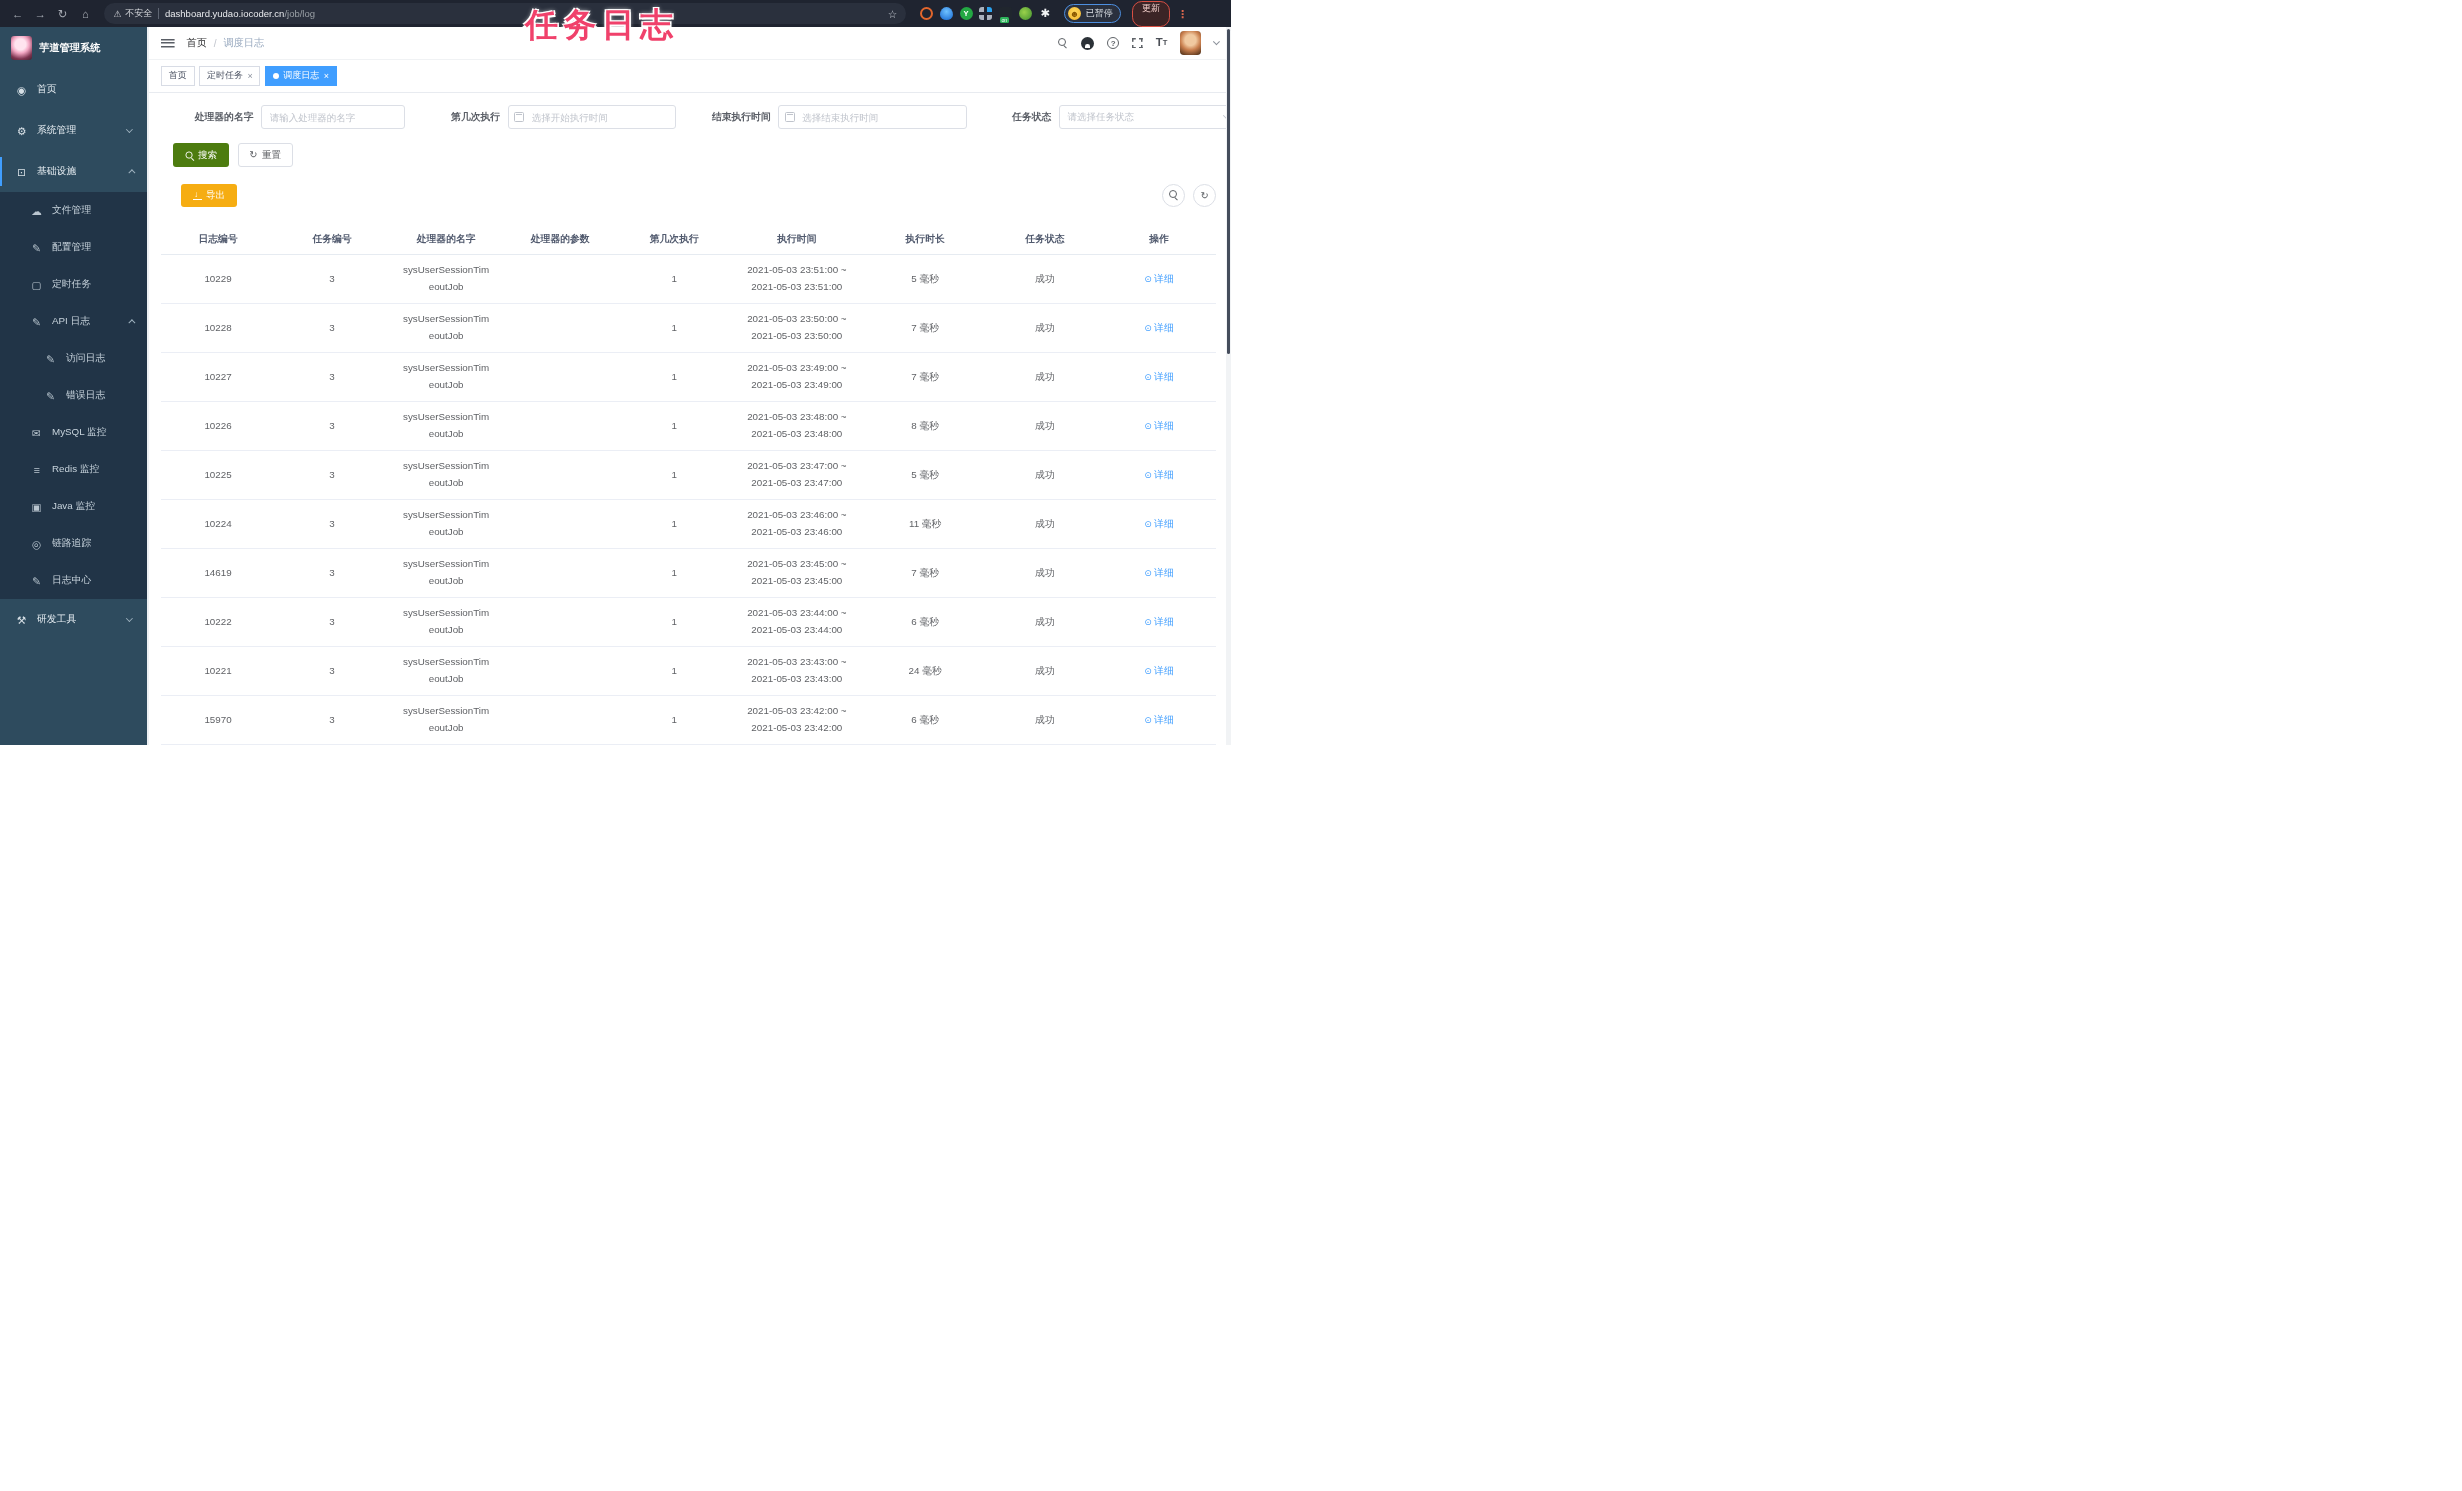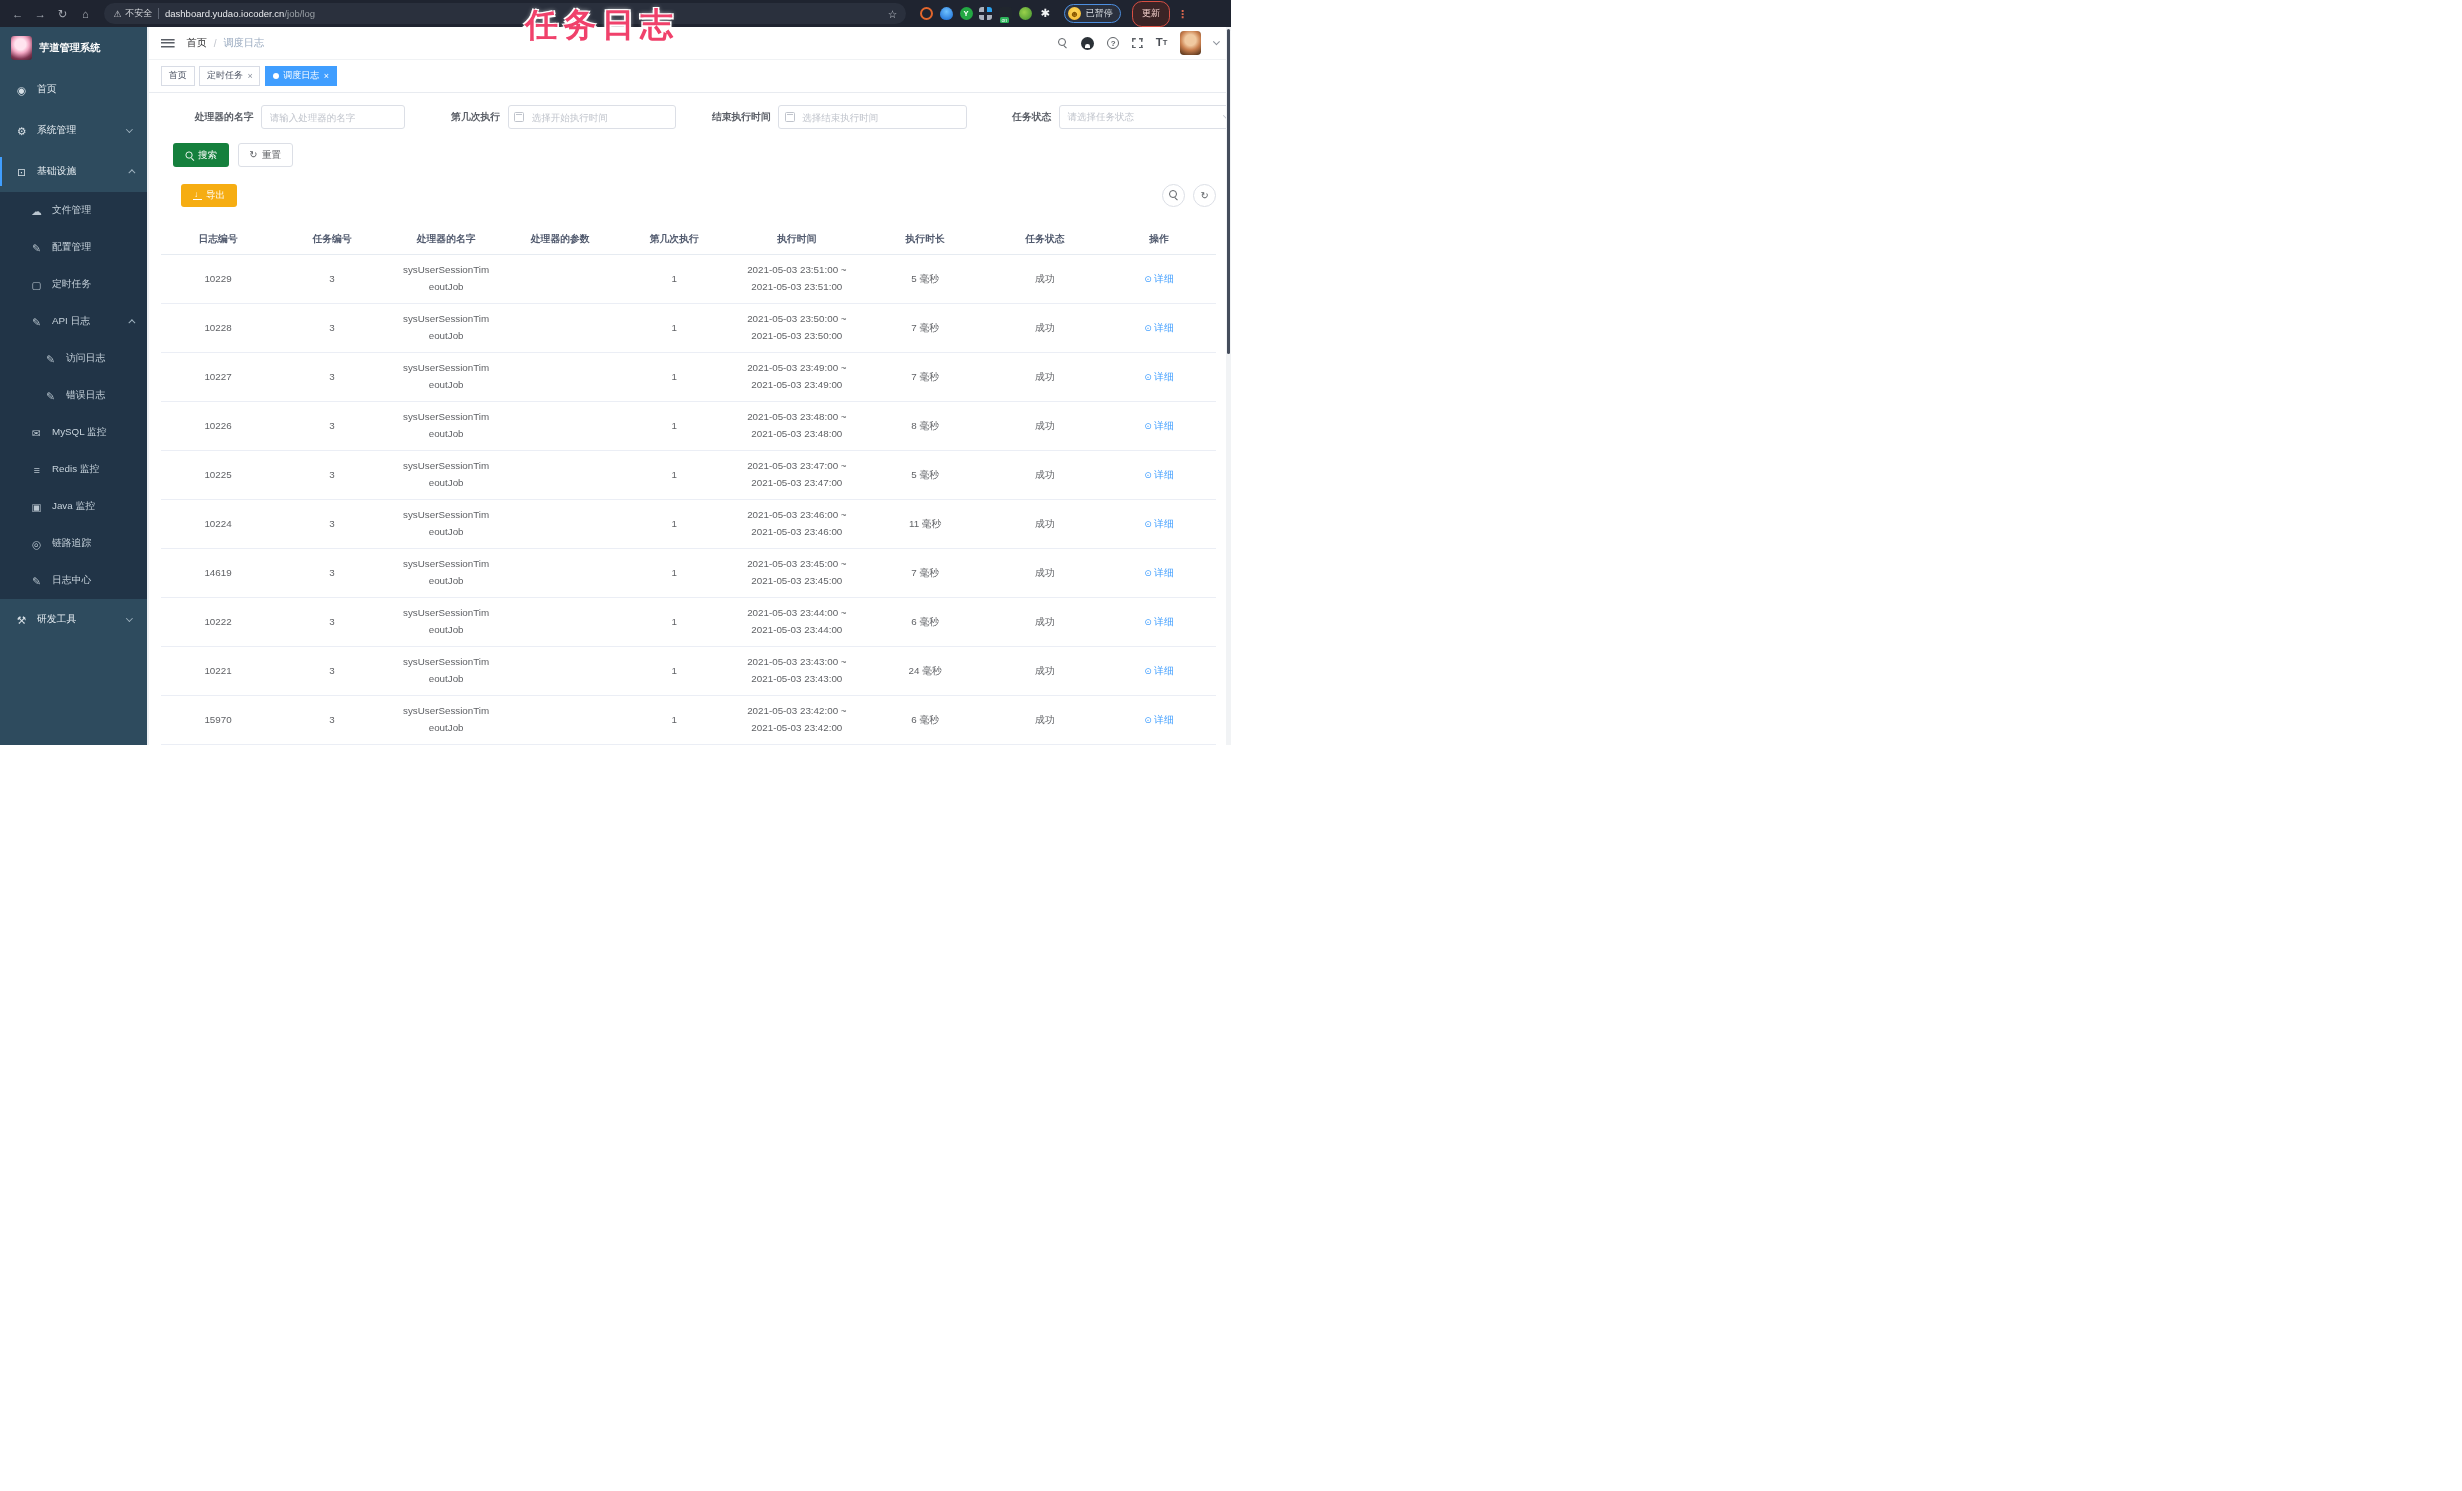--- a/index.html
+++ b/index.html
@@ -20,21 +20,21 @@
   .ext-ring { background:transparent; border:2.6px solid #e2662c; border-radius:50%; }
   .ext-drop { background:radial-gradient(circle at 50% 35%, #6ec1ff, #1667d0); border-radius:50% 50% 50% 50%/60% 60% 40% 40%; }
   .ext-y { background:#23a843; border-radius:50%; color:#fff; font-size:7.6px; font-weight:bold; display:flex; align-items:center; justify-content:center; }
   .ext-grid { background:linear-gradient(#aab2bd,#aab2bd) 0 0/5.3px 5.3px no-repeat, linear-gradient(#aab2bd,#aab2bd) 0 7.6px/5.3px 5.3px no-repeat, linear-gradient(#2aa3f0,#2aa3f0) 7.6px 0/5.3px 5.3px no-repeat, linear-gradient(#aab2bd,#aab2bd) 7.6px 7.6px/5.3px 5.3px no-repeat; }
   .ext-on { background:#20262e; border-radius:2.3px; }
   .ext-on::after { content:"on"; position:absolute; bottom:-3px; left:0.8px; background:#2db35a; color:#fff; font-size:5.3px; line-height:6px; padding:0 1.5px; border-radius:1.5px; }
   .ext-leaf { background:radial-gradient(circle at 40% 40%, #9ad14b, #3f8f2f); border-radius:50%; }
   .ext-pin { color:#f1f3f4; font-size:11.4px; line-height:13px; text-align:center; }
   .profile-pill { margin-left:9px; height:19.7px; border:1.5px solid #4d8fe0; border-radius:10.6px; background:#2a303d; display:flex; align-items:center; padding:0 7.6px 0 3px; gap:4.5px; color:#dde1e6; font-size:9px; flex:0 0 auto; }
   .emoji-face { width:13.6px; height:13.6px; border-radius:50%; background:radial-gradient(circle at 50% 40%, #ffd95e, #f5b62b); color:#8a5800; font-size:9px; display:flex; align-items:center; justify-content:center; }
-  .update-pill { margin-left:7.6px; height:26px; border:1.5px solid #d94f43; border-radius:9.8px; background:#3b2426; color:#f6d2ce; font-size:9px; display:flex; align-items:center; padding:0 9px; flex:0 0 auto; }
+  .update-pill { margin-left:7.6px; height:26px; border:1.5px solid #d94f43; border-radius:9.8px; background:#3b2426; color:#f6d2ce; font-size:9px; display:flex; align-items:flex-start; padding:0 9px; flex:0 0 auto; }
   .kebab { color:#e0694e; font-size:10.6px; letter-spacing:0; margin-left:4.5px; font-weight:bold; }
 
   
   .app { display:flex; height:718px; position:relative; }
 
   
   .sidebar { width:149px; background:#2e4b5e; color:#e6edf2; flex:0 0 auto; border-right:2.3px solid #edf0f3; display:flex; flex-direction:column; overflow:hidden; }
   .logo-row { height:42px; display:flex; align-items:center; gap:7.6px; padding:0 10.6px; }
   .logo-avatar { width:21px; height:24px; border-radius:3px; background:radial-gradient(circle at 45% 35%, #ffe4ef 0 28%, #f2a7c3 45%, #7e3450 75%, #40222e); flex:0 0 auto; }
   .logo-title { font-size:10.2px; font-weight:bold; color:#fff; white-space:nowrap; }
@@ -92,21 +92,21 @@
   .f-ctl input { width:100%; height:24px; border:0.8px solid #dcdfe6; border-radius:3px; font-size:9.5px; color:#606266; padding:0 7.6px; outline:none; font-family:inherit; }
   .f-ctl input::placeholder { color:#c0c4cc; }
   .f-ctl.with-ico input { padding-left:23px; }
   .icon-calendar { position:absolute; left:6.8px; top:6.8px; width:9.8px; height:9.8px; border:1.1px solid #c0c4cc; border-radius:1.5px; }
   .icon-calendar::before { content:""; position:absolute; left:0.8px; right:0.8px; top:1.5px; height:1.1px; background:#c0c4cc; }
   .select-box { height:24px; border:0.8px solid #dcdfe6; border-radius:3px; display:flex; align-items:center; padding:0 7.6px; font-size:9.5px; color:#c0c4cc; }
   .select-box .caret { margin-left:auto; width:5.3px; height:5.3px; border-left:1.1px solid #c0c4cc; border-bottom:1.1px solid #c0c4cc; transform:rotate(-45deg) translateY(-1.5px); }
 
   .btn-row { margin-top:14.4px; margin-left:1.5px; display:flex; gap:9px; }
   .btn { height:23.5px; border-radius:3px; font-size:9.5px; display:inline-flex; align-items:center; gap:4.5px; padding:0 10.6px; cursor:pointer; border:0.8px solid transparent; font-family:inherit; }
-  .btn-primary { background:#15803d; color:#fff; }
+  .btn-primary { background:#4d7c0f; color:#fff; }
   .btn-plain { background:#fff; border-color:#dcdfe6; color:#606266; }
   .btn-warning { background:#f6ad12; color:#fff; }
   .btn .icon-magnifier { width:9px; height:9px; transform:scale(.9); }
   .icon-refresh { font-size:9.8px; line-height:1; }
   .icon-download { position:relative; width:9px; height:9.8px; }
   .icon-download::before { content:"↓"; position:absolute; left:1.5px; top:-1.5px; font-size:8.3px; }
   .icon-download::after { content:""; position:absolute; left:0; bottom:0; width:9px; height:1.4px; background:#fff; }
 
   .toolbar-row { margin-top:16.7px; display:flex; align-items:center; }
   .round-tools { margin-left:auto; display:flex; gap:7.6px; }

